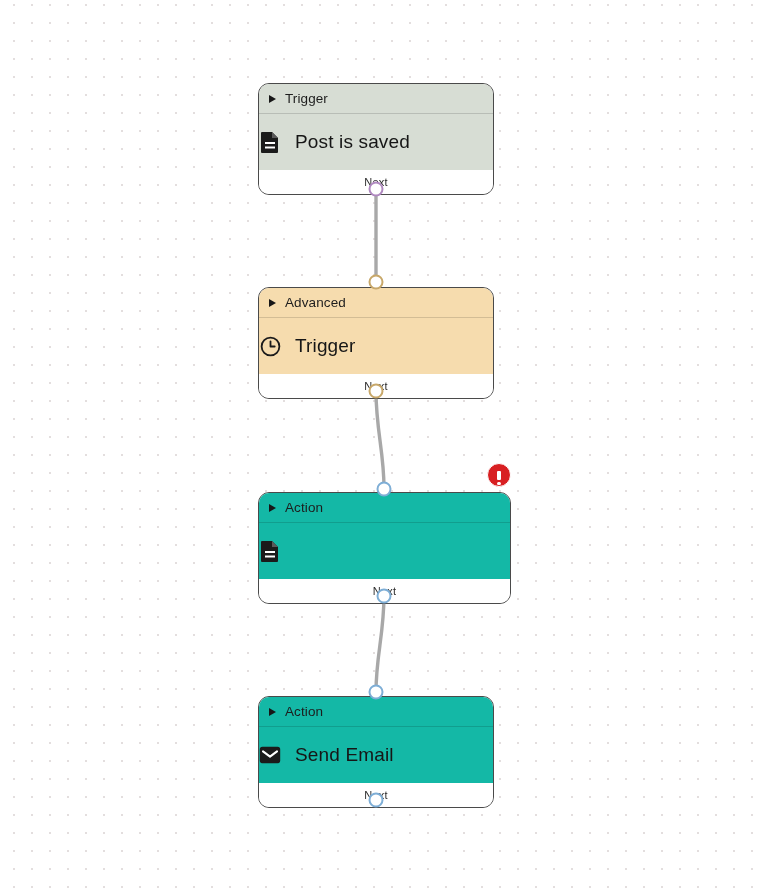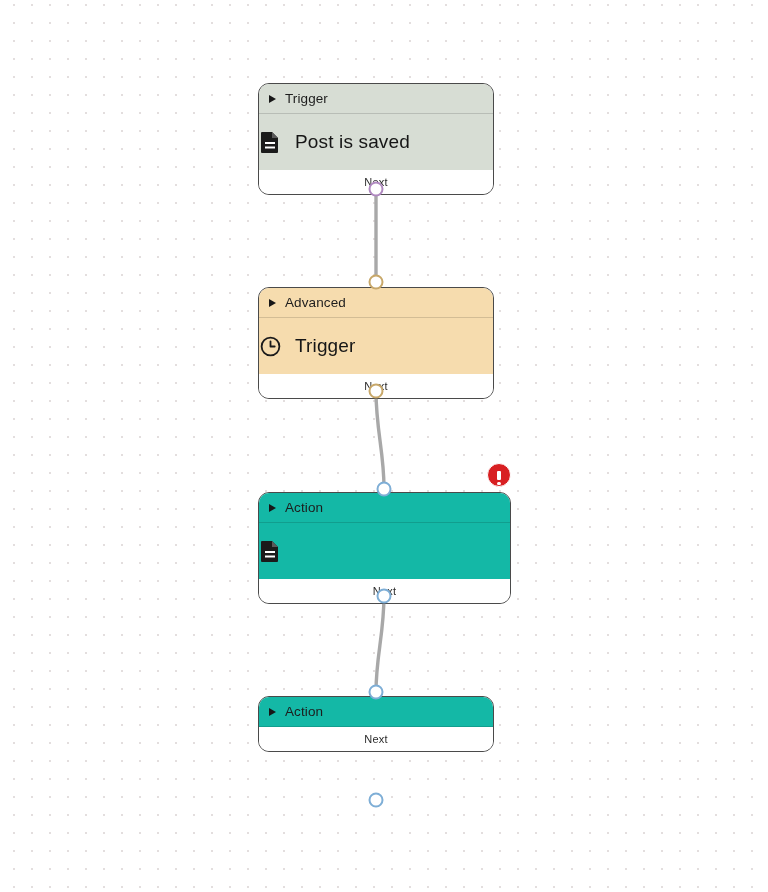--- a/index.html
+++ b/index.html
@@ -241,19 +241,28 @@
     </div>
   </div>
   <div class="handle h-blue" style="left:384px; top:596px;"></div>
 
   <div class="handle h-blue" style="left:376px; top:692px;"></div>
   <div class="node tone-action" style="left:258px; top:696px; width:236px;">
     <div class="node-header">
       <span class="caret"></span>
       <span>Action</span>
     </div>
+    <div class="node-body">
+      <span class="node-icon">
+        <svg width="22" height="18" viewBox="0 0 22 18">
+          <rect x="0.8" y="0.8" width="20.4" height="16.4" rx="2.6" fill="#1b1b1b"></rect>
+          <path d="M4 5.3 L11 10.6 L18 5.3" fill="none" stroke="#ffffff" stroke-width="2.1" stroke-linecap="round" stroke-linejoin="round"></path>
+        </svg>
+      </span>
+      <span>Send Email</span>
+    </div>
     <div class="node-footer">
       <span>Next</span>
     </div>
   </div>
   <div class="handle h-blue" style="left:376px; top:800px;"></div>
 
 </div>
 
 </body></html>

